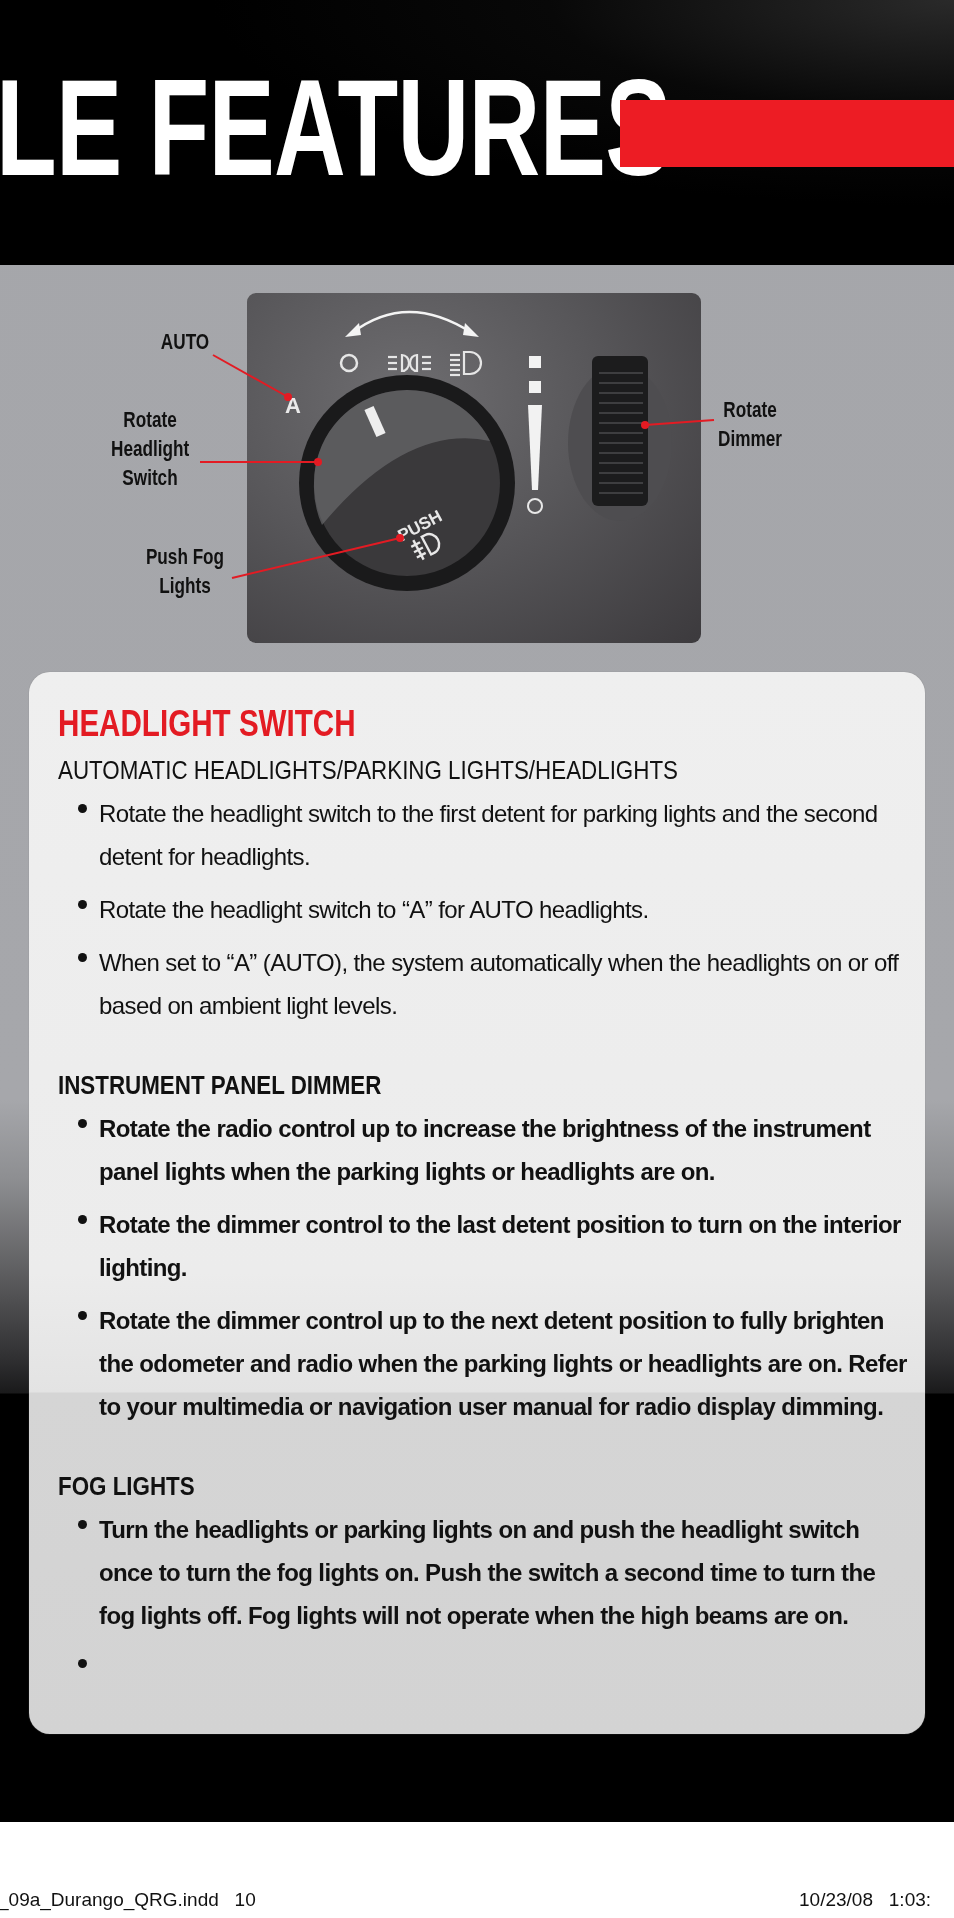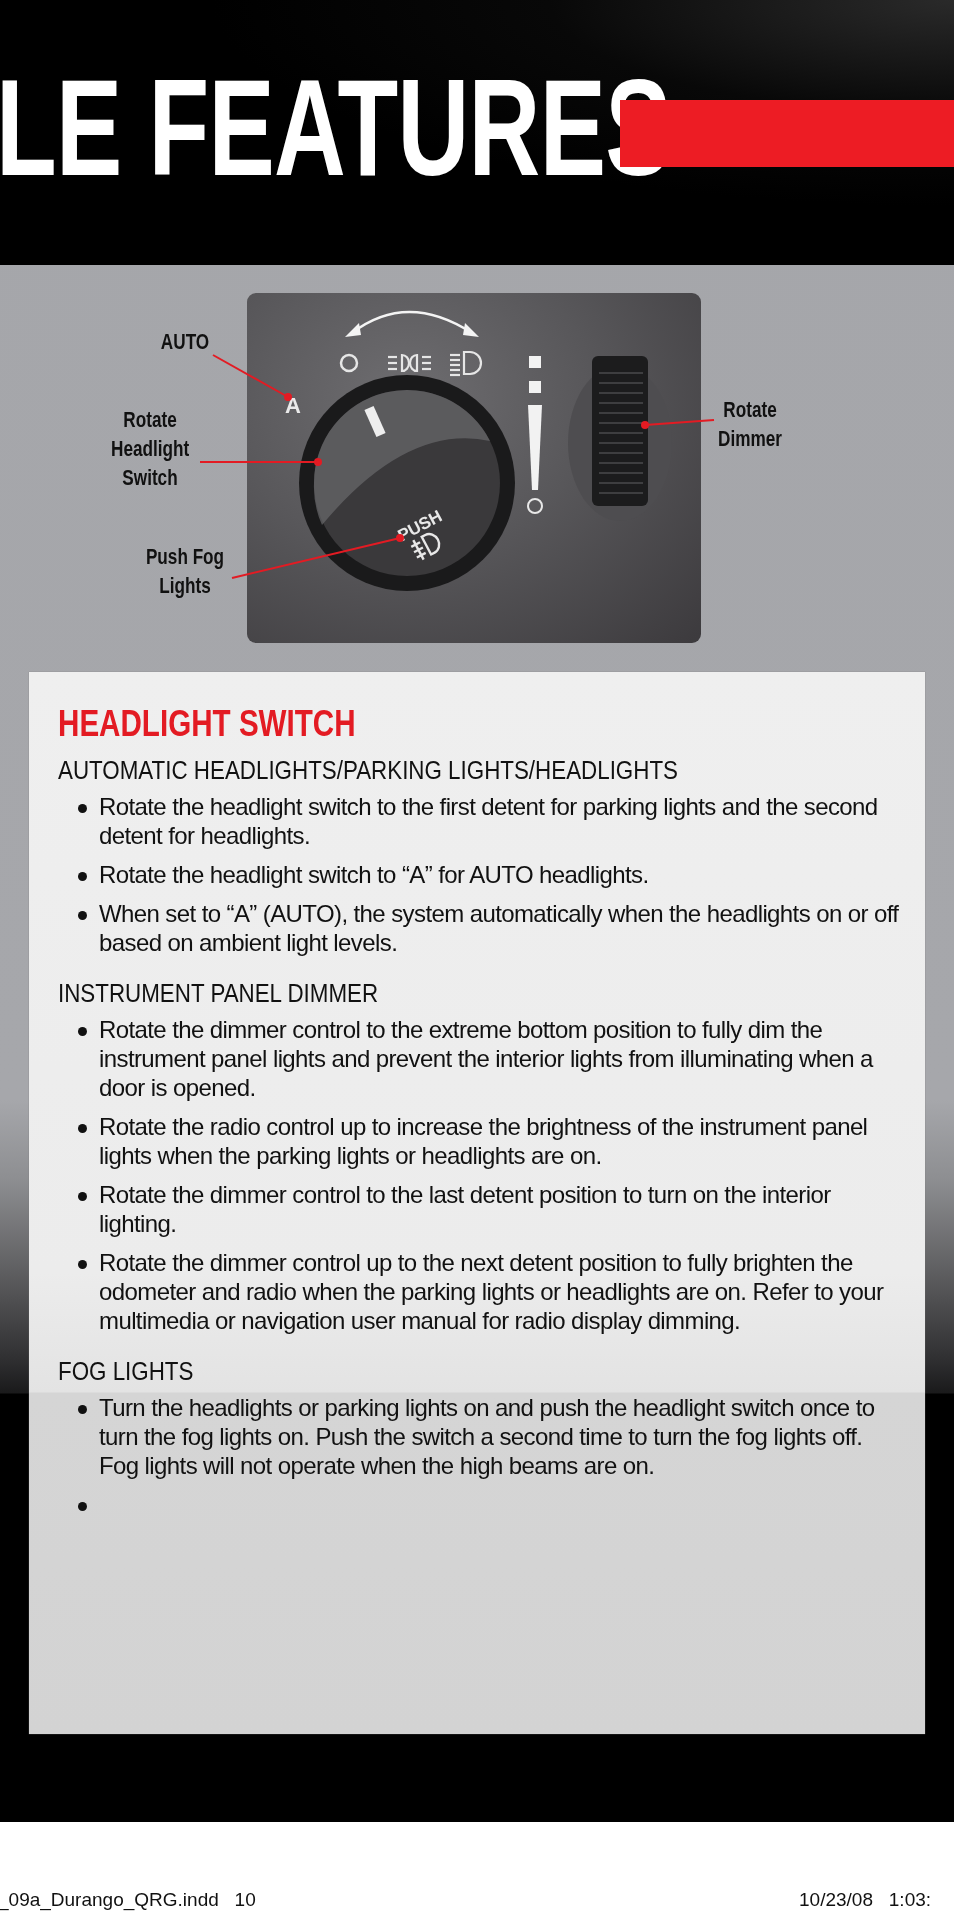--- a/index.html
+++ b/index.html
@@ -40,37 +40,38 @@
       text-align: center; transform: scaleX(0.78); transform-origin: center top;
       font-family: "Liberation Sans Narrow", "Liberation Sans", sans-serif;
     }
     .diagram svg.lines { position: absolute; left: 0; top: 0; }
 
     
     .card {
       position: absolute; left: 29px; top: 672px; width: 896px; height: 1062px;
       background: linear-gradient(to bottom, #efefef 0px, #ececec 600px, #e3e3e3 720px, #d5d5d5 721px, #d3d3d3 1062px);
       box-shadow: 0 0 1px #777;
+      border-radius: 21px;
     }
     .card-inner { position: absolute; left: 29px; top: 20px; width: 850px; }
     .section-title {
       color: #e31b23; font-weight: bold; font-size: 37px; line-height: 44px;
       font-family: "Liberation Sans Narrow", "Liberation Sans", sans-serif;
       transform: scaleX(0.8); transform-origin: left top; white-space: nowrap;
       margin-top: 10px;
     }
     .sub-title {
       color: #111; font-size: 26px; line-height: 32px; margin-top: 8px;
       transform: scaleX(0.86); transform-origin: left top; white-space: nowrap;
     }
-    .sub-gap { margin-top: 20px; }
+    .sub-gap { margin-top: 42px; font-weight: bold; }
     ul.bullets { list-style: none; margin-top: 6px; }
     ul.bullets li {
       position: relative; padding-left: 41px; color: #111;
-      font-size: 24px; line-height: 29px; margin-bottom: 10px;
+      font-size: 24px; line-height: 43px; margin-bottom: 10px;
       letter-spacing: -0.6px;
     }
     ul.bullets li .dot {
       position: absolute; left: 20px; top: 12px; width: 9px; height: 9px;
       border-radius: 50%; background: #111;
     }
 
     .slug {
       position: absolute; top: 1889px; font-size: 19px; color: #111;
       font-family: "Liberation Sans", sans-serif; white-space: pre;
@@ -198,21 +199,20 @@
       <ul class="bullets">
         <li><span class="dot"></span><span>Rotate the headlight switch to the first detent for parking lights and the second detent for headlights.</span></li>
         <li><span class="dot"></span><span>Rotate the headlight switch to “A” for AUTO headlights.</span></li>
         <li><span class="dot"></span><span>When set to “A” (AUTO), the system automatically when the headlights on or off based on ambient light levels.</span></li>
       </ul>
     </div>
 
     <div class="sub-gap">
       <div class="sub-title">INSTRUMENT PANEL DIMMER</div>
       <ul class="bullets">
-        <li><span class="dot"></span><span>Rotate the dimmer control to the extreme bottom position to fully dim the instrument panel lights and prevent the interior lights from illuminating when a door is opened.</span></li>
         <li><span class="dot"></span><span>Rotate the radio control up to increase the brightness of the instrument panel lights when the parking lights or headlights are on.</span></li>
         <li><span class="dot"></span><span>Rotate the dimmer control to the last detent position to turn on the interior lighting.</span></li>
         <li><span class="dot"></span><span>Rotate the dimmer control up to the next detent position to fully brighten the odometer and radio when the parking lights or headlights are on. Refer to your multimedia or navigation user manual for radio display dimming.</span></li>
       </ul>
     </div>
 
     <div class="sub-gap">
       <div class="sub-title">FOG LIGHTS</div>
       <ul class="bullets">
         <li><span class="dot"></span><span>Turn the headlights or parking lights on and push the headlight switch once to turn the fog lights on. Push the switch a second time to turn the fog lights off. Fog lights will not operate when the high beams are on.</span></li>

